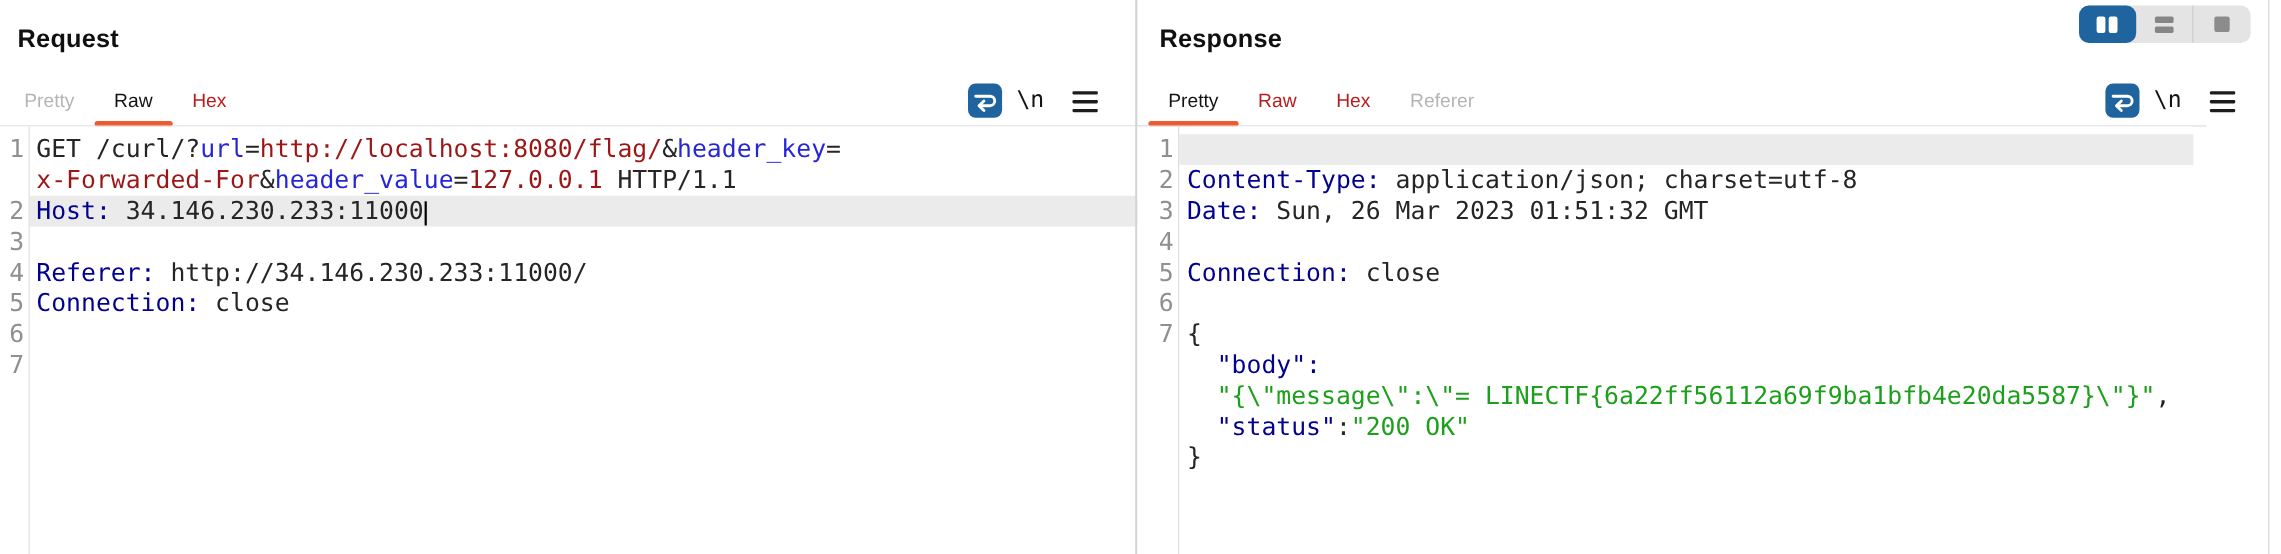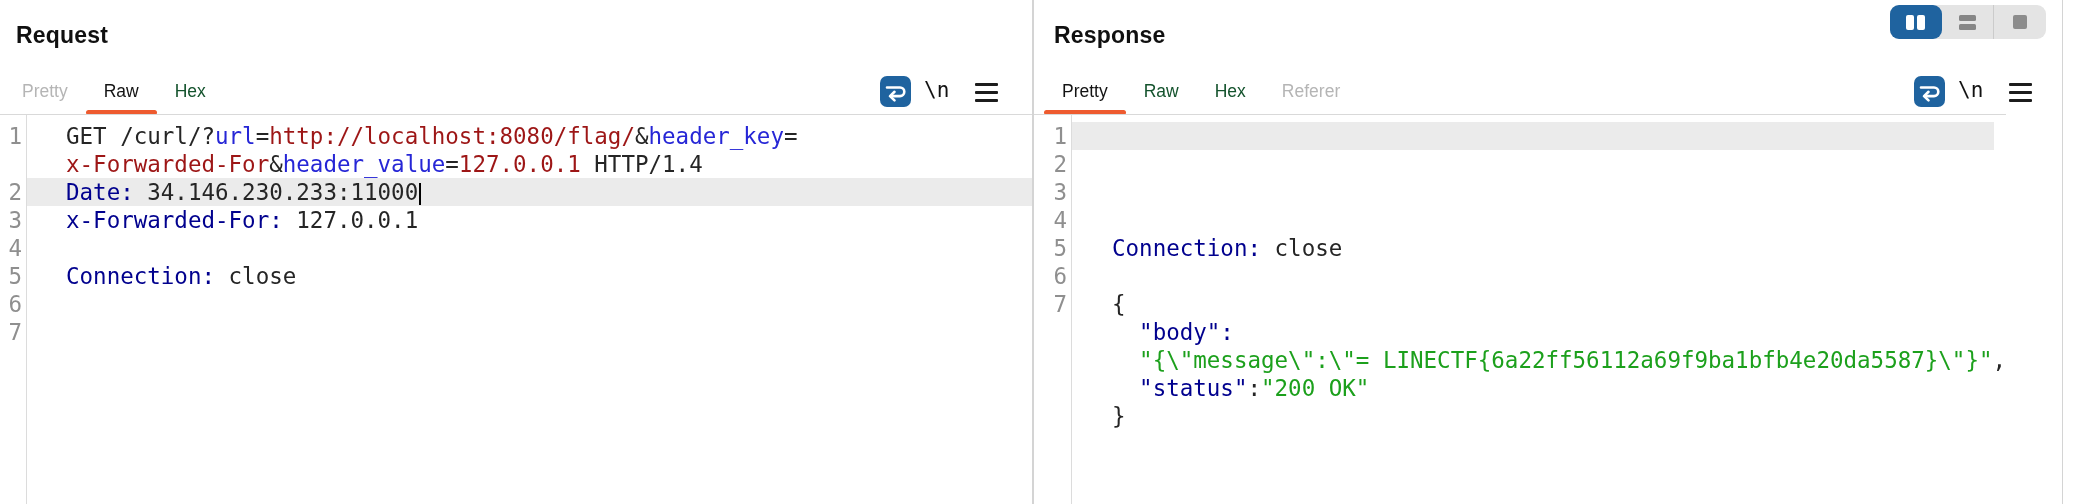--- a/index.html
+++ b/index.html
@@ -18,42 +18,42 @@
   .v-divider{position:absolute;left:1032px;top:0;width:2px;height:504px;background:#d4d4d4;}
   .right-edge{position:absolute;left:2062px;top:0;width:1px;height:504px;background:#d4d4d4;}
 
   .panel-title{position:absolute;top:22px;font-size:23px;font-weight:700;color:#101010;letter-spacing:.2px;}
   #panel-request .panel-title{left:16px;}
   #panel-response .panel-title{left:20px;}
 
   .tabs{position:absolute;top:74px;display:flex;gap:0;height:41px;}
   #panel-request .tabs{left:4px;}
   #panel-response .tabs{left:10px;}
-  .tab{padding:0 18px;font-size:17.5px;line-height:34px;color:#14532d;position:relative;cursor:default;white-space:nowrap;}
+  .tab{padding:0 18px;font-size:17.5px;line-height:34px;color:#b91c1c;position:relative;cursor:default;white-space:nowrap;}
   .tab.active{color:#131313;}
   .tab.active::after{content:"";position:absolute;left:0;right:0;bottom:0;height:5px;border-radius:3px;background:var(--orange);}
   .tab.disabled{color:#b5b5b5;}
   .tabs-border{position:absolute;left:0;right:0;top:114px;height:1px;background:var(--border);}
 
   .wrap-btn{position:absolute;left:880px;top:76px;width:31px;height:31px;border-radius:7px;background:var(--blue);}
   .wrap-btn svg{position:absolute;left:0;top:0;}
   .nl-btn{position:absolute;left:924px;top:78px;font-family:"DejaVu Sans Mono",monospace;font-size:21px;color:#121212;}
   .menu-btn{position:absolute;left:975px;top:83px;width:23px;}
   .menu-btn .bar{height:3px;background:#1c1c1c;border-radius:1px;margin-bottom:5px;}
   .menu-btn .bar:last-child{margin-bottom:0;}
 
   .editor{position:absolute;left:0;right:0;top:115px;bottom:0;background:#fff;}
   #panel-response .editor{right:12px;}
   .gutter-line{position:absolute;top:0;bottom:0;width:1px;background:#dcdcdc;left:var(--gut-sep);}
   .rows{position:absolute;left:0;right:0;top:7px;}
   .ed-row{position:relative;height:28px;font-family:"DejaVu Sans Mono",monospace;
           font-size:22.5px;line-height:28px;white-space:pre;}
   .row-hl{position:absolute;left:var(--hl-left);right:0;top:0;bottom:0;background:var(--hl);}
   .row-num{position:absolute;left:0;width:var(--gut-num-w);text-align:right;color:var(--numgray);}
-  .row-text{position:absolute;left:var(--text-left);top:0;margin-left:33px;}
+  .row-text{position:absolute;left:var(--text-left);top:0;}
   .caret{display:inline-block;width:2px;height:22px;background:#000;vertical-align:text-bottom;margin-left:1px;}
 
   .c-plain{color:#252525;}
   .c-param{color:#2626d6;}
   .c-value{color:#9d1616;}
   .c-header{color:#01018e;}
   .c-key{color:#01018e;}
   .c-string{color:#1ca01c;}
 
   .layout-toggle{position:absolute;left:856px;top:5px;width:156px;height:34px;display:flex;
@@ -86,24 +86,24 @@
   <div class="nl-btn">\n</div>
   <div class="menu-btn">
     <div class="bar"></div>
     <div class="bar"></div>
     <div class="bar"></div>
   </div>
   <div class="editor">
     <div class="gutter-line"></div>
     <div class="rows">
         <div class="ed-row"><span class="row-num">1</span><span class="row-text"><span class="c-plain">GET /curl/?</span><span class="c-param">url</span><span class="c-plain">=</span><span class="c-value">http://localhost:8080/flag/</span><span class="c-plain">&amp;</span><span class="c-param">header_key</span><span class="c-plain">=</span></span></div>
-        <div class="ed-row"><span class="row-num"></span><span class="row-text"><span class="c-value">x-Forwarded-For</span><span class="c-plain">&amp;</span><span class="c-param">header_value</span><span class="c-plain">=</span><span class="c-value">127.0.0.1</span><span class="c-plain"> HTTP/1.4</span></span></div>
-        <div class="ed-row"><div class="row-hl"></div><span class="row-num">2</span><span class="row-text"><span class="c-header">Date:</span><span class="c-plain"> 34.146.230.233:11000</span><span class="caret"></span></span></div>
-        <div class="ed-row"><span class="row-num">3</span><span class="row-text"><span class="c-header">x-Forwarded-For:</span><span class="c-plain"> 127.0.0.1</span></span></div>
-        <div class="ed-row"><span class="row-num">4</span></div>
+        <div class="ed-row"><span class="row-num"></span><span class="row-text"><span class="c-value">x-Forwarded-For</span><span class="c-plain">&amp;</span><span class="c-param">header_value</span><span class="c-plain">=</span><span class="c-value">127.0.0.1</span><span class="c-plain"> HTTP/1.1</span></span></div>
+        <div class="ed-row"><div class="row-hl"></div><span class="row-num">2</span><span class="row-text"><span class="c-header">Host:</span><span class="c-plain"> 34.146.230.233:11000</span><span class="caret"></span></span></div>
+        <div class="ed-row"><span class="row-num">3</span></div>
+        <div class="ed-row"><span class="row-num">4</span><span class="row-text"><span class="c-header">Referer:</span><span class="c-plain"> http://34.146.230.233:11000/</span></span></div>
         <div class="ed-row"><span class="row-num">5</span><span class="row-text"><span class="c-header">Connection:</span><span class="c-plain"> close</span></span></div>
         <div class="ed-row"><span class="row-num">6</span><span class="row-text"></span></div>
         <div class="ed-row"><span class="row-num">7</span><span class="row-text"></span></div>
       </div>
   </div>
 </div>
 
 <div class="v-divider"></div>
 
 <div class="panel" id="panel-response">
@@ -142,22 +142,22 @@
   <div class="nl-btn">\n</div>
   <div class="menu-btn">
     <div class="bar"></div>
     <div class="bar"></div>
     <div class="bar"></div>
   </div>
   <div class="editor">
     <div class="gutter-line"></div>
     <div class="rows">
         <div class="ed-row"><div class="row-hl"></div><span class="row-num">1</span></div>
-        <div class="ed-row"><span class="row-num">2</span></div>
-        <div class="ed-row"><span class="row-num">3</span></div>
+        <div class="ed-row"><span class="row-num">2</span><span class="row-text"><span class="c-header">Content-Type:</span><span class="c-plain"> application/json; charset=utf-8</span></span></div>
+        <div class="ed-row"><span class="row-num">3</span><span class="row-text"><span class="c-header">Date:</span><span class="c-plain"> Sun, 26 Mar 2023 01:51:32 GMT</span></span></div>
         <div class="ed-row"><span class="row-num">4</span></div>
         <div class="ed-row"><span class="row-num">5</span><span class="row-text"><span class="c-header">Connection:</span><span class="c-plain"> close</span></span></div>
         <div class="ed-row"><span class="row-num">6</span><span class="row-text"></span></div>
         <div class="ed-row"><span class="row-num">7</span><span class="row-text"><span class="c-plain">{</span></span></div>
         <div class="ed-row"><span class="row-num"></span><span class="row-text"><span class="c-plain">  </span><span class="c-key">"body":</span></span></div>
         <div class="ed-row"><span class="row-num"></span><span class="row-text"><span class="c-plain">  </span><span class="c-string">"{\"message\":\"= LINECTF{6a22ff56112a69f9ba1bfb4e20da5587}\"}"</span><span class="c-plain">,</span></span></div>
         <div class="ed-row"><span class="row-num"></span><span class="row-text"><span class="c-plain">  </span><span class="c-key">"status"</span><span class="c-plain">:</span><span class="c-string">"200 OK"</span></span></div>
         <div class="ed-row"><span class="row-num"></span><span class="row-text"><span class="c-plain">}</span></span></div>
       </div>
   </div>

